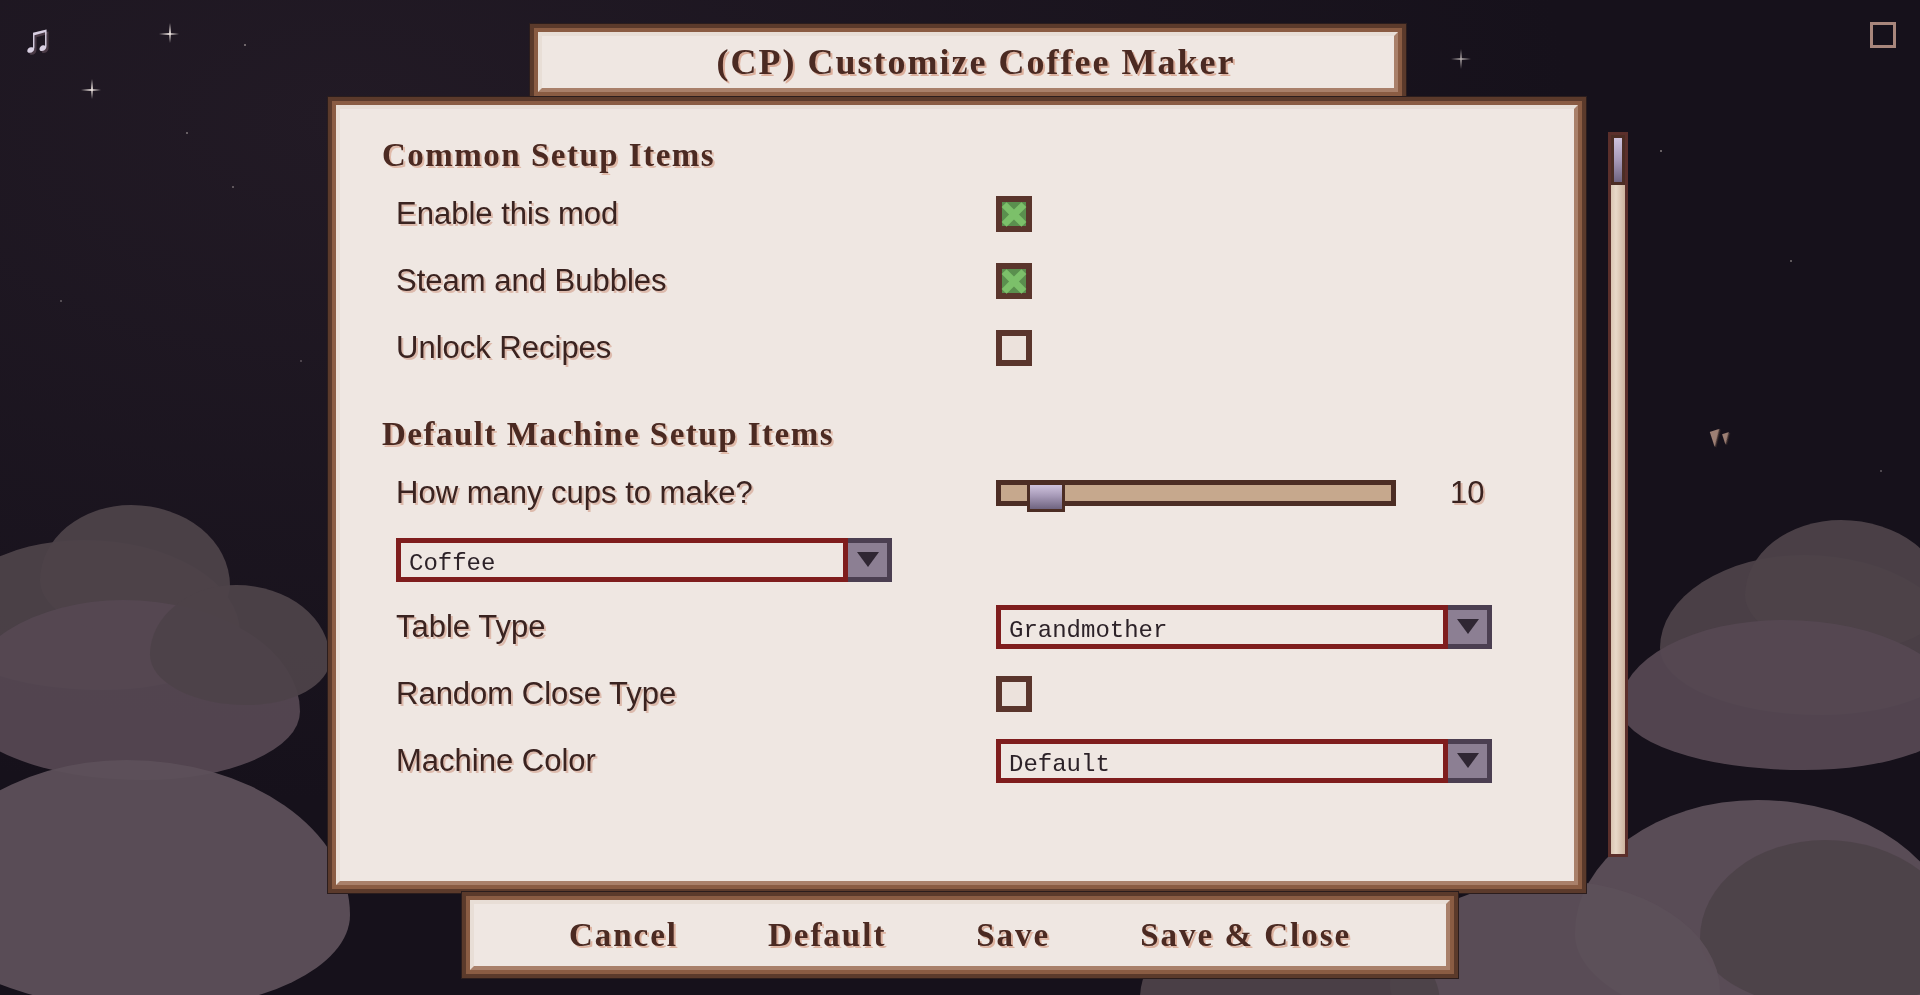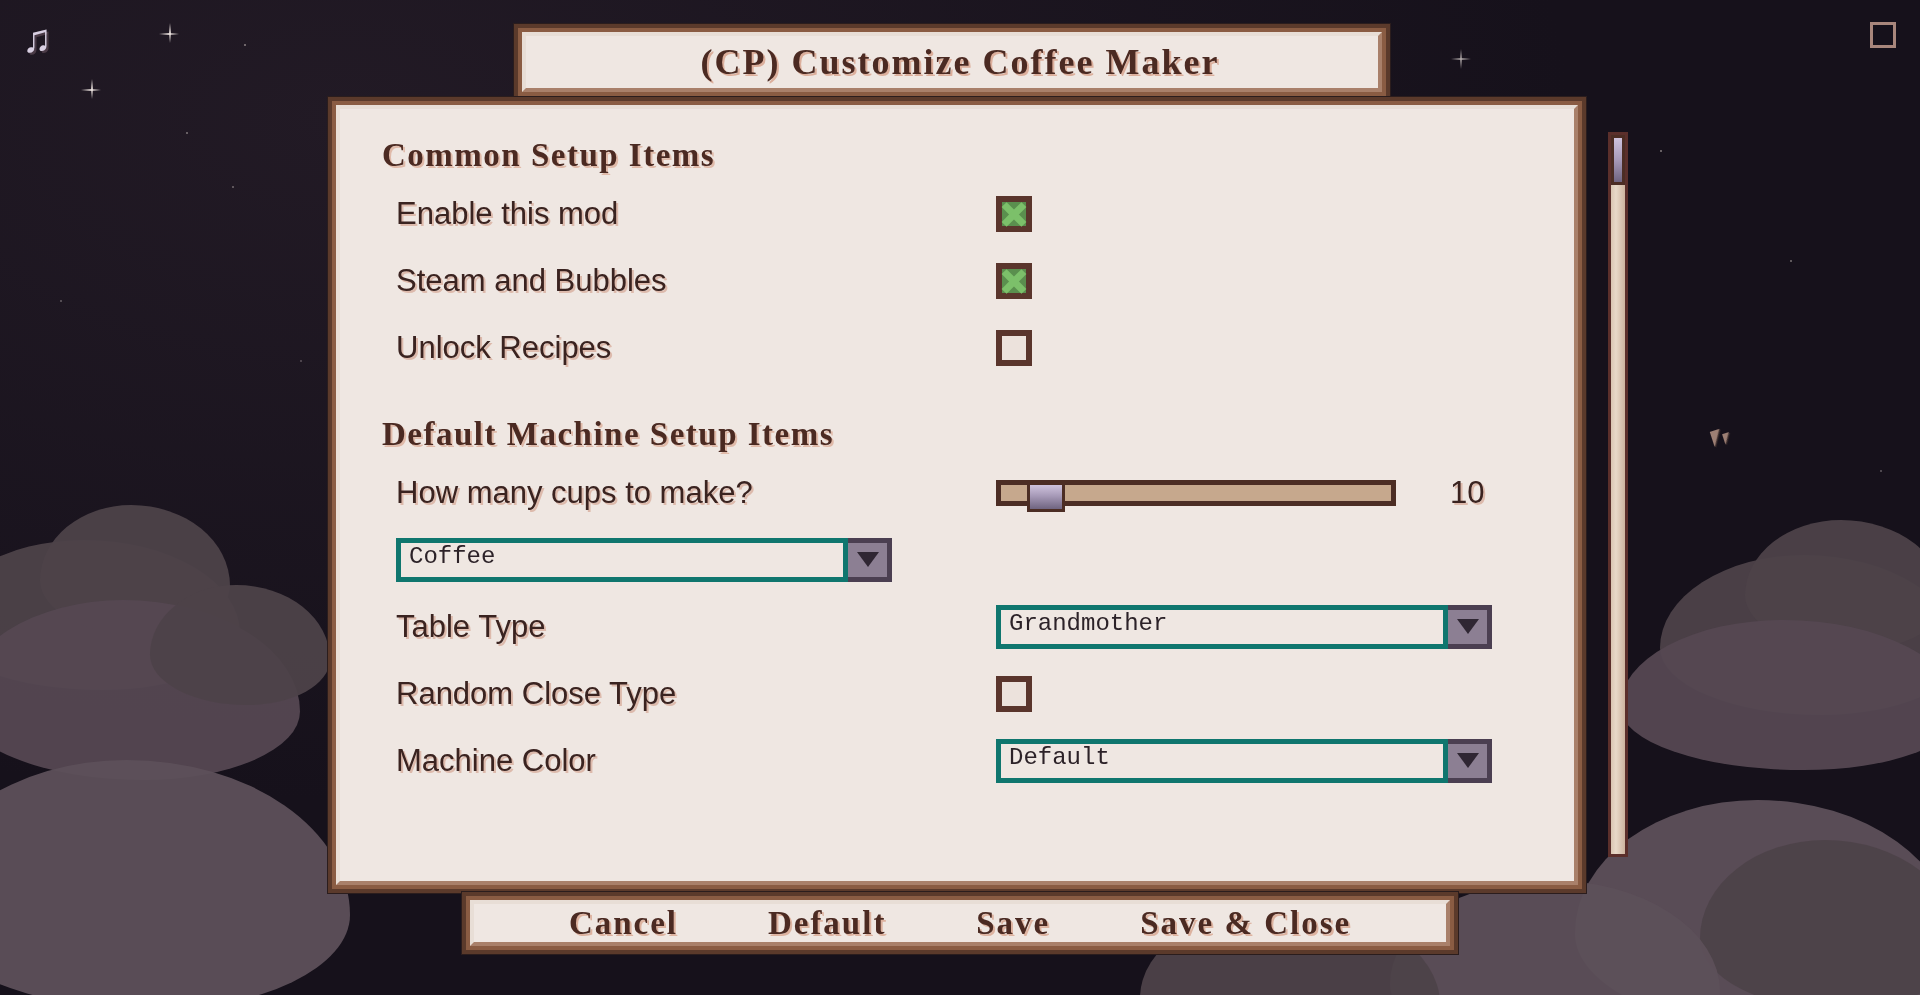--- a/index.html
+++ b/index.html
@@ -61,21 +61,21 @@
     border-right:4px solid #a9806a;
     border-bottom:4px solid #a9806a;
     box-shadow:
       0 0 0 4px #8a5c43,
       0 0 0 8px #5b3a2b,
       0 0 0 9px #2b1d1d;
   }
 
   
   #title-bar {
-    position:absolute; left:522px; top:32px; width:860px; height:60px;
+    position:absolute; left:538px; top:32px; width:860px; height:60px;
     display:flex; align-items:center; justify-content:center;padding-left:16px;
   }
   #title-text {
     font-family:"Liberation Serif", serif;
     font-weight:700; font-size:36px; letter-spacing:2px;
     color:#4b2a22;
     text-shadow:2px 2px 0 rgba(214,156,132,.75);
     white-space:nowrap;
   }
 
@@ -144,22 +144,22 @@
     font-family:"Liberation Sans", sans-serif;
     font-size:31px; color:#3a2320;
     text-shadow:2px 2px 0 rgba(205,150,128,.55);
   }
 
   
   .dropdown { display:flex; align-items:stretch; cursor:pointer; }
   .dropdown .dd-box {
     width:452px; height:44px;
     background:#efe7e2;
-    border:5px solid #0f766e;
-    display:flex; align-items:flex-start;
+    border:5px solid #7f1d1d;
+    display:flex; align-items:flex-end;
     padding-left:8px;
   }
   .dropdown .dd-text {
     font-family:"Liberation Mono", monospace;
     font-size:24px; color:#2c2228; white-space:nowrap;
   }
   .dropdown .dd-btn {
     width:44px; height:44px;
     background:#8c7f93;
     border:5px solid #4b3f51;
@@ -181,21 +181,21 @@
   }
   #scrollbar-thumb {
     position:absolute; left:0; top:0; width:100%; height:50px;
     background:linear-gradient(180deg,#cfc3dd 0%,#a79ab8 50%,#6f6480 100%);
     border:3px solid #4c2d24;
     cursor:grab;
   }
 
   
   #button-bar {
-    position:absolute; left:470px; top:900px; width:980px; height:46px;
+    position:absolute; left:470px; top:900px; width:980px; height:70px;
     display:flex; align-items:center; justify-content:space-evenly;
     padding:0 5px;
   }
   .bar-btn {
     font-family:"Liberation Serif", serif;
     font-weight:700; font-size:33px; letter-spacing:2px;
     color:#4b2a22;
     text-shadow:2px 2px 0 rgba(214,156,132,.7);
     white-space:nowrap; cursor:pointer;
   }

